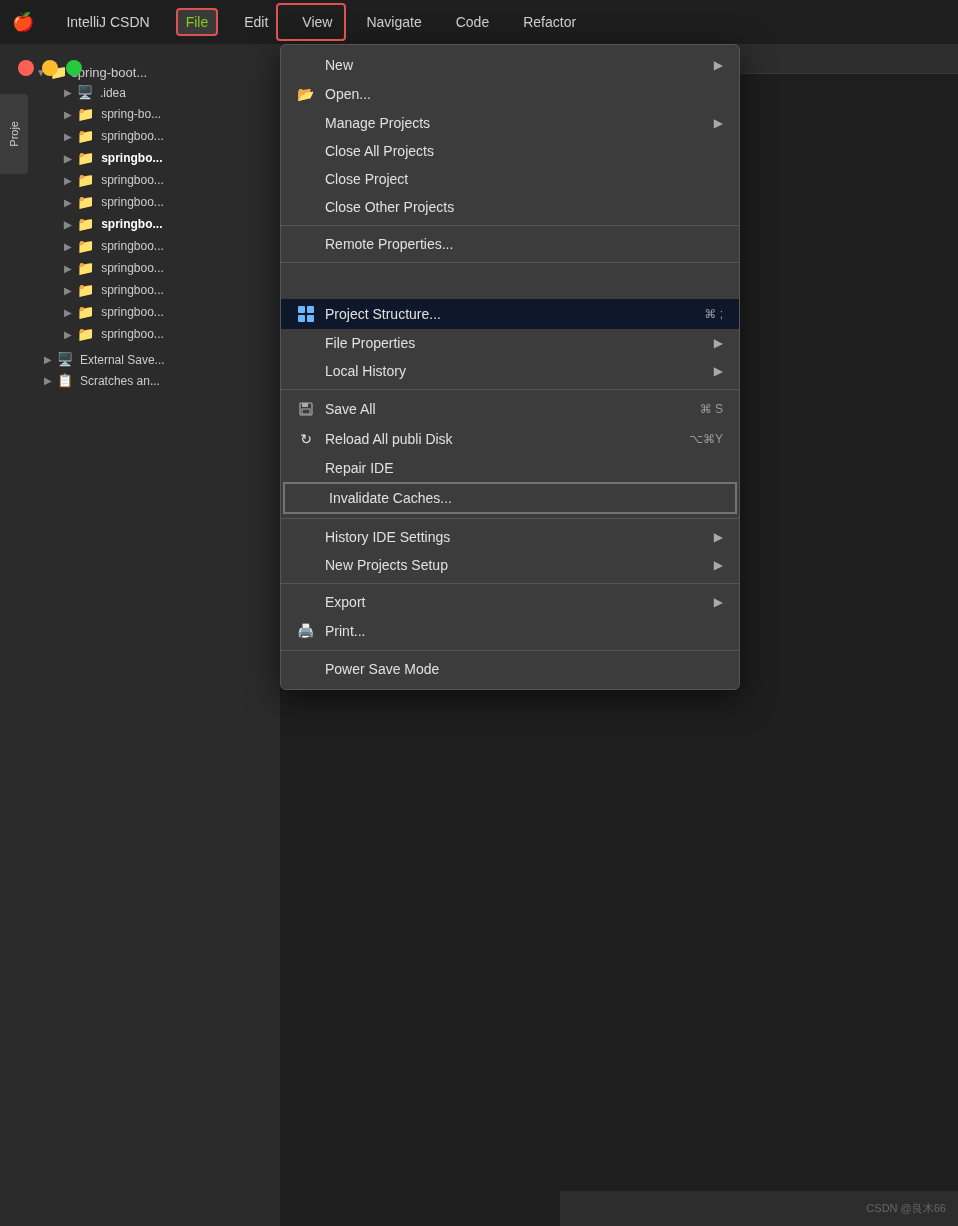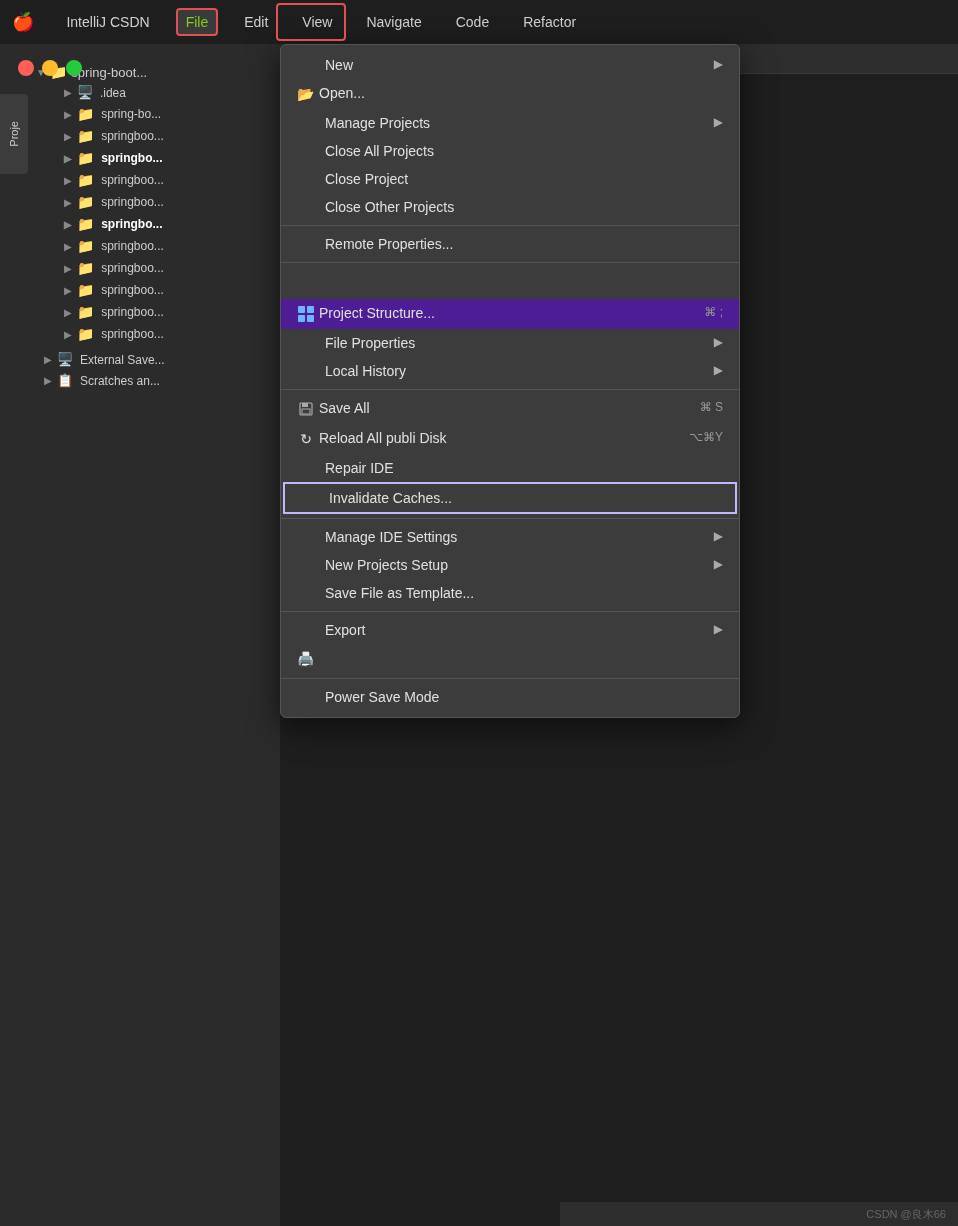--- a/index.html
+++ b/index.html
@@ -169,26 +169,26 @@
       background: #3c3c3c;
       border: 1px solid #555;
       border-radius: 6px;
       box-shadow: 0 8px 32px rgba(0,0,0,0.6);
       z-index: 200;
       padding: 6px 0;
     }
 
     .menu-item {
       display: flex;
-      align-items: flex-start;
+      align-items: center;
       padding: 6px 16px;
       font-size: 14px;
       color: #e0e0e0;
       cursor: pointer;
-      gap: 4px;
+      gap: 10px;
       position: relative;
     }
     .menu-item .menu-icon {
       width: 18px;
       height: 18px;
       display: flex;
       align-items: center;
       justify-content: center;
       font-size: 14px;
       flex-shrink: 0;
@@ -205,21 +205,21 @@
       color: #aaa;
       font-size: 12px;
       margin-left: 8px;
     }
     .menu-separator {
       height: 1px;
       background: #555;
       margin: 4px 0;
     }
     .project-structure-item {
-      background: #4c1d95;
+      background: #0f172a;
       margin-top: 36px;
     }
 
     
     .file-menu-box {
       position: absolute;
       top: 3px;
       left: 276px;
       width: 70px;
       height: 38px;
@@ -228,21 +228,21 @@
       z-index: 300;
       pointer-events: none;
     }
 
     
     .bottom-bar {
       position: absolute;
       bottom: 0;
       right: 0;
       left: 280px;
-      height: 24px;
+      height: 35px;
       background: #2d2d2d;
       display: flex;
       align-items: center;
       justify-content: flex-end;
       padding-right: 12px;
       font-size: 11px;
       color: #666;
     }
 
     .menu-item-no-icon {
@@ -492,49 +492,47 @@
   <div class="menu-item">
     <span class="menu-icon">↻</span>
     <span class="menu-label">Reload All publi Disk</span>
     <span class="menu-shortcut">⌥⌘Y</span>
   </div>
 
   <div class="menu-item menu-item-no-icon">
     <span class="menu-label">Repair IDE</span>
   </div>
 
-  <div class="menu-item menu-item-no-icon" style="border: 2px solid #c4b5fd; margin: 0 2px;">
+  <div class="menu-item menu-item-no-icon" style="border: 2px solid #737373; margin: 0 2px;">
     <span class="menu-label">Invalidate Caches...</span>
   </div>
 
   <div class="menu-separator"></div>
 
   <div class="menu-item menu-item-no-icon">
-    <span class="menu-label">Manage IDE Settings</span>
+    <span class="menu-label">History IDE Settings</span>
     <span class="menu-arrow">▶</span>
   </div>
 
   <div class="menu-item menu-item-no-icon">
     <span class="menu-label">New Projects Setup</span>
     <span class="menu-arrow">▶</span>
   </div>
 
-  <div class="menu-item menu-item-no-icon">
-    <span class="menu-label">Save File as Template...</span>
-  </div>
 
   <div class="menu-separator"></div>
 
   <div class="menu-item menu-item-no-icon">
     <span class="menu-label">Export</span>
     <span class="menu-arrow">▶</span>
   </div>
 
   <div class="menu-item">
     <span class="menu-icon">🖨️</span>
+    <span class="menu-label">Print...</span>
   </div>
 
   <div class="menu-separator"></div>
 
   <div class="menu-item menu-item-no-icon">
     <span class="menu-label">Power Save Mode</span>
   </div>
 
 </div>
 

